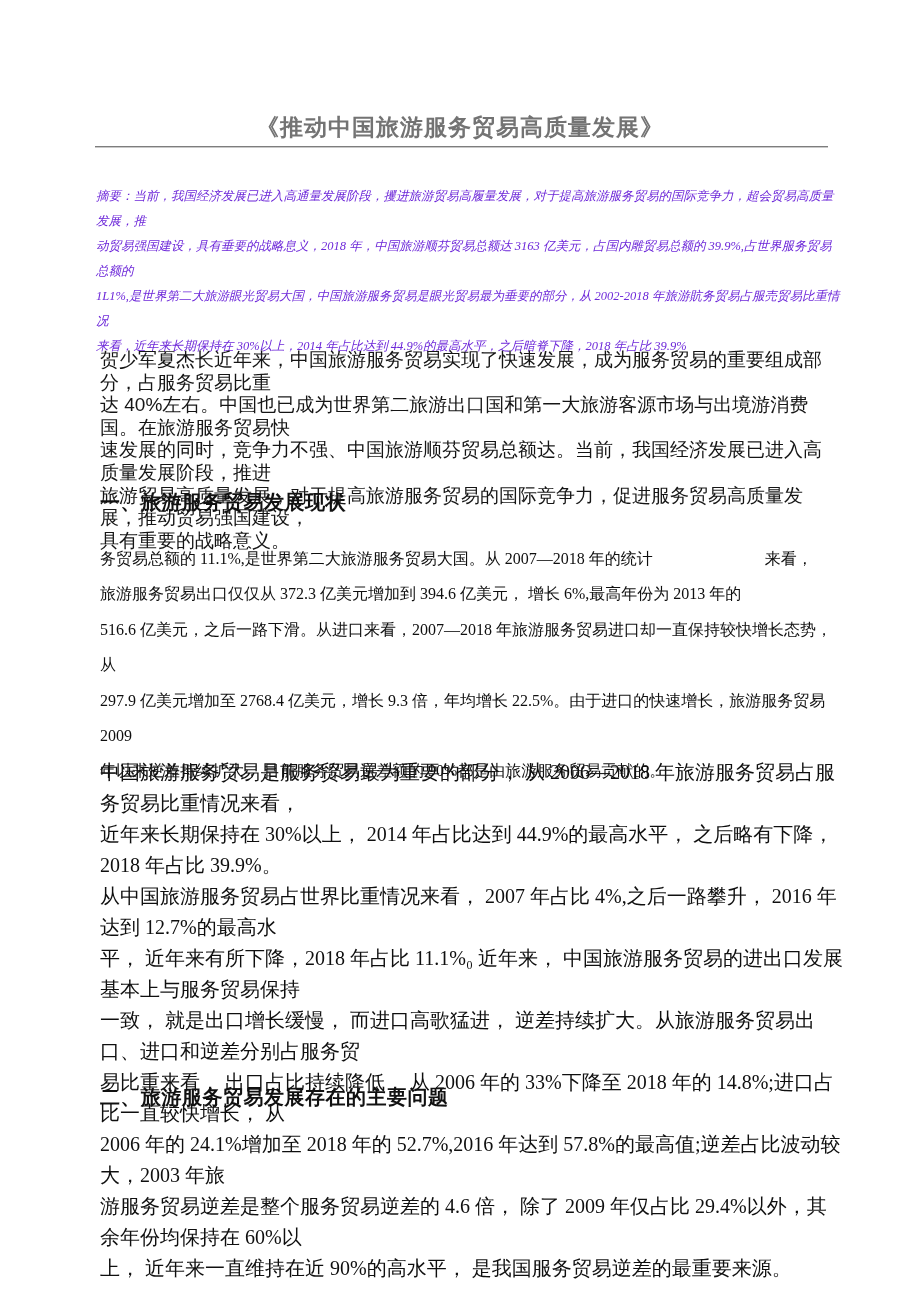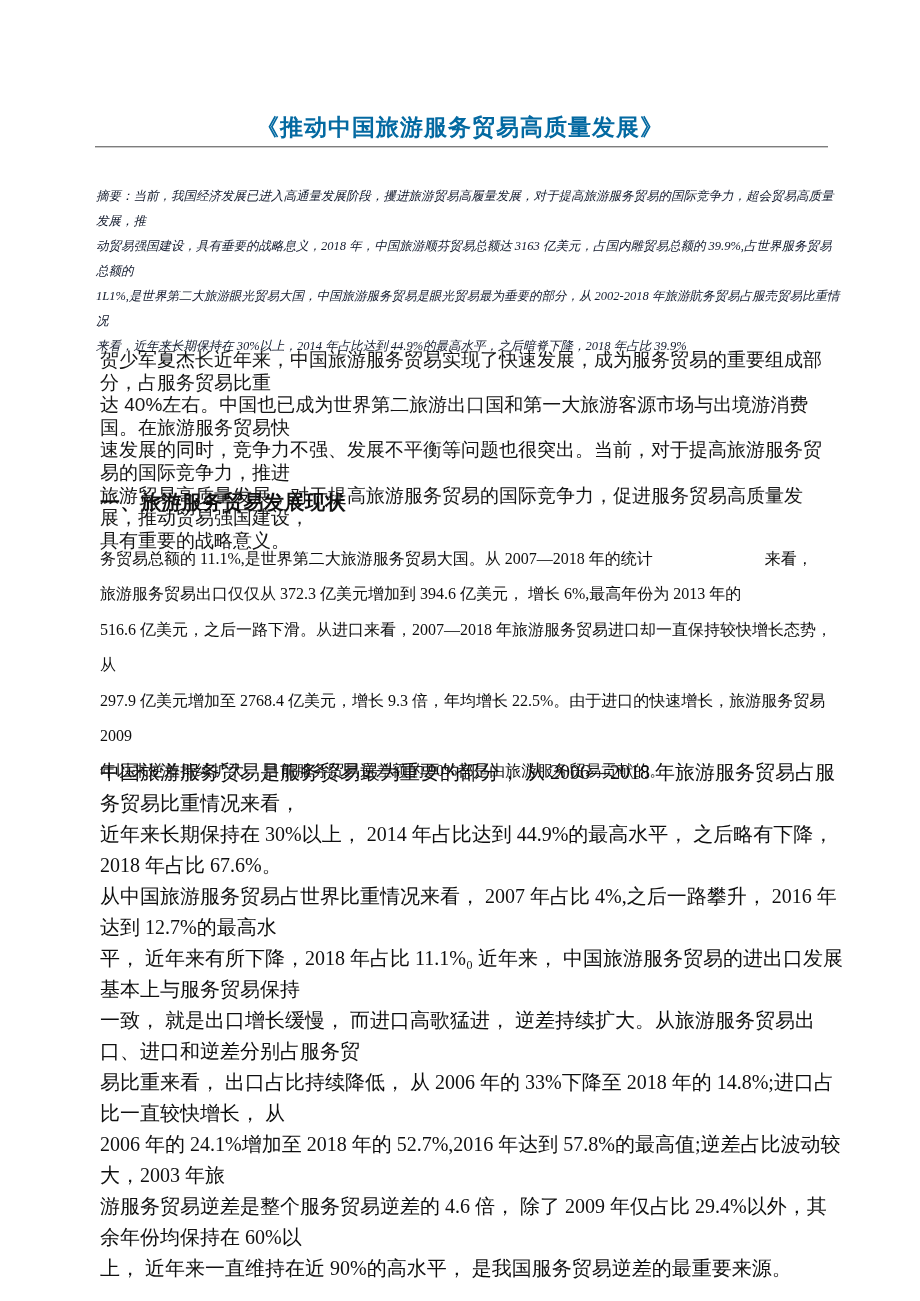--- a/index.html
+++ b/index.html
@@ -17,41 +17,41 @@
   .doc-title {
     position: absolute;
     top: 112px;
     left: 0;
     width: 100%;
     text-align: center;
     font-family: "Liberation Sans", sans-serif;
     font-weight: 700;
     font-size: 23px;
     letter-spacing: 1px;
-    color: #0369a1;
+    color: #737373;
   }
   .title-rule {
     position: absolute;
     top: 146px;
     left: 95px;
     width: 733px;
     height: 2px;
     background: #7d7d7d;
     border-bottom: 1px solid #c9c9c9;
   }
   .abstract {
     position: absolute;
     top: 184px;
     left: 96px;
     width: 746px;
     font-family: "Liberation Serif", serif;
     font-style: italic;
     font-size: 12.5px;
     line-height: 25px;
-    color: #0f172a;
+    color: #6d28d9;
   }
   .abstract .line { white-space: pre-wrap; }
   .intro {
     position: absolute;
     top: 349px;
     left: 100px;
     width: 740px;
     font-family: "Liberation Sans", sans-serif;
     font-size: 19px;
     line-height: 22.6px;
@@ -104,41 +104,42 @@
   <div class="abstract">
       <div class="line">摘要：当前，我国经济发展已进入高通量发展阶段，攫进旅游贸易高履量发展，对于提高旅游服务贸易的国际竞争力，超会贸易高质量发展，推</div>
       <div class="line">动贸易强国建设，具有垂要的战略息义，2018 年，中国旅游顺芬贸易总额达 3163 亿美元，占国内雕贸易总额的 39.9%,占世界服务贸易总额的</div>
       <div class="line">1L1%,是世界第二大旅游眼光贸易大国，中国旅游服务贸易是眼光贸易最为垂要的部分，从 2002-2018 年旅游貥务贸易占服売贸易比重情况</div>
       <div class="line">来看，近年来长期保持在 30%以上，2014 年占比达到 44.9%的最高水平，之后暗脊下降，2018 年占比 39.9%</div>
     </div>
 
   <div class="intro">
       <div class="line">贺少军夏杰长近年来，中国旅游服务贸易实现了快速发展，成为服务贸易的重要组成部分，占服务贸易比重</div>
       <div class="line">达 40%左右。中国也已成为世界第二旅游出口国和第一大旅游客源市场与出境游消费国。在旅游服务贸易快</div>
-      <div class="line">速发展的同时，竞争力不强、发展不平衡等问题也很突出。当前，对于提高旅游服务贸易的国际竞争力，推进</div>
+      <div class="line">速发展的同时，竞争力不强、中国旅游顺芬贸易总额达。当前，我国经济发展已进入高质量发展阶段，推进</div>
       <div class="line">旅游贸易高质量发展，对于提高旅游服务贸易的国际竞争力，促进服务贸易高质量发展，推动贸易强国建设，</div>
       <div class="line">具有重要的战略意义。</div>
     </div>
 
   <div class="sec-heading h1">一、旅游服务贸易发展现状</div>
 
   <div class="stats-para">
       <div class="line">务贸易总额的 11.1%,是世界第二大旅游服务贸易大国。从 2007—2018 年的统计　　　　　　　来看，</div>
       <div class="line">旅游服务贸易出口仅仅从 372.3 亿美元增加到 394.6 亿美元， 增长 6%,最高年份为 2013 年的</div>
       <div class="line">516.6 亿美元，之后一路下滑。从进口来看，2007—2018 年旅游服务贸易进口却一直保持较快增长态势，从</div>
       <div class="line">297.9 亿美元增加至 2768.4 亿美元，增长 9.3 倍，年均增长 22.5%。由于进口的快速增长，旅游服务贸易 2009</div>
       <div class="line">年以来逆差持续扩大， 目前服务贸易逆差额的 90%都是由旅游服务贸易贡献的。</div>
     </div>
 
   <div class="share-para">
       <div class="line">中国旅游服务贸易是服务贸易最为重要的部分， 从 2006—2018 年旅游服务贸易占服务贸易比重情况来看，</div>
-      <div class="line">近年来长期保持在 30%以上， 2014 年占比达到 44.9%的最高水平， 之后略有下降， 2018 年占比 67.6%。</div>
+      <div class="line">近年来长期保持在 30%以上， 2014 年占比达到 44.9%的最高水平， 之后略有下降， 2018 年占比 39.9%。</div>
       <div class="line">从中国旅游服务贸易占世界比重情况来看， 2007 年占比 4%,之后一路攀升， 2016 年达到 12.7%的最高水</div>
       <div class="line">平， 近年来有所下降，2018 年占比 11.1%₀ 近年来， 中国旅游服务贸易的进出口发展基本上与服务贸易保持</div>
       <div class="line">一致， 就是出口增长缓慢， 而进口高歌猛进， 逆差持续扩大。从旅游服务贸易出口、进口和逆差分别占服务贸</div>
       <div class="line">易比重来看， 出口占比持续降低， 从 2006 年的 33%下降至 2018 年的 14.8%;进口占比一直较快增长， 从</div>
       <div class="line">2006 年的 24.1%增加至 2018 年的 52.7%,2016 年达到 57.8%的最高值;逆差占比波动较大，2003 年旅</div>
       <div class="line">游服务贸易逆差是整个服务贸易逆差的 4.6 倍， 除了 2009 年仅占比 29.4%以外，其余年份均保持在 60%以</div>
       <div class="line">上， 近年来一直维持在近 90%的高水平， 是我国服务贸易逆差的最重要来源。</div>
     </div>
 
+  <div class="sec-heading h2">二、旅游服务贸易发展存在的主要问题</div>
 
 </div>
 
 </body></html>

